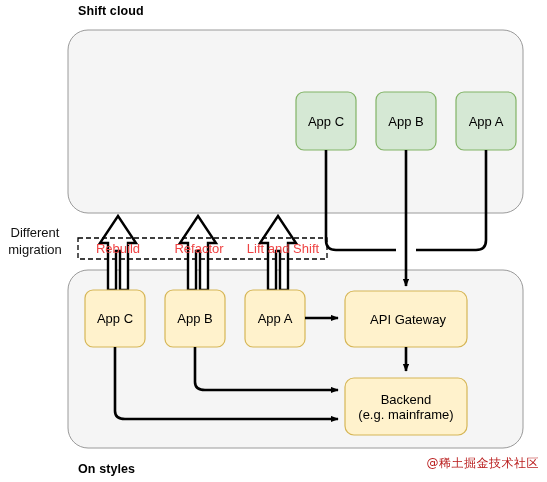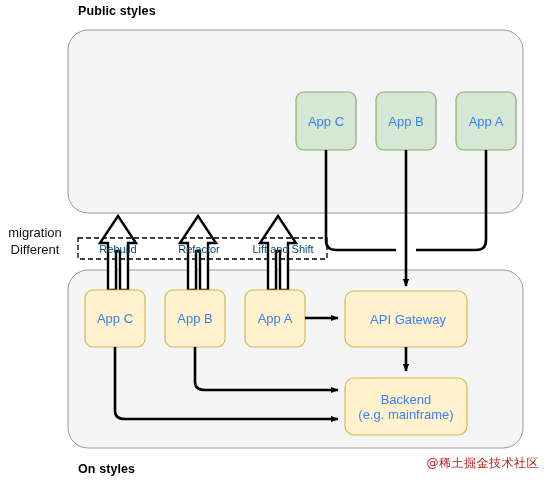--- a/index.html
+++ b/index.html
@@ -11,26 +11,26 @@
   #diagram{position:absolute;left:0;top:0;width:547px;height:482px;}
   .lbl{position:absolute;font-weight:bold;font-size:12.5px;color:#000;letter-spacing:.1px;}
   #public-cloud-label{left:78px;top:4px;}
   #on-premise-label{left:78px;top:462px;}
   #migration-styles-label{
     position:absolute;left:2px;top:224px;width:66px;
     font-size:13px;line-height:17px;text-align:center;color:#111;
   }
   .node-text{
     position:absolute;display:flex;align-items:center;justify-content:center;
-    text-align:center;font-size:13px;line-height:15px;color:#3b82f6;
+    text-align:center;font-size:13px;line-height:15px;color:#000000;
     pointer-events:none;
   }
   .style-text{
     position:absolute;display:flex;align-items:center;justify-content:center;
-    font-size:11px;color:#0c4a6e;
+    font-size:13px;color:#ef4444;
   }
   #watermark{
     position:absolute;right:8px;top:455px;font-size:12px;color:#b91c1c;
     font-family:"DejaVu Sans",sans-serif;letter-spacing:.5px;
   }
 </style>
 </head>
 <body>
 
 <svg id="diagram" viewBox="0 0 547 482" xmlns="http://www.w3.org/2000/svg">
@@ -67,26 +67,26 @@
 
   <path d="M305,318 L338,318" fill="none" stroke="#000" stroke-width="2.6" marker-end="url(#arrowhead)"></path>
 
   <path d="M406,347 L406,371" fill="none" stroke="#000" stroke-width="2.6" marker-end="url(#arrowhead)"></path>
 
   <path d="M195,347 L195,382 Q195,390 205,390 L338,390" fill="none" stroke="#000" stroke-width="2.6" marker-end="url(#arrowhead)"></path>
 
   <path d="M115,347 L115,411 Q115,419 125,419 L338,419" fill="none" stroke="#000" stroke-width="2.6" marker-end="url(#arrowhead)"></path>
 </svg>
 
-<div class="lbl" id="public-cloud-label">Public styles</div>
+<div class="lbl" id="public-cloud-label">Shift cloud</div>
 <div class="lbl" id="on-premise-label">On styles</div>
 
 <div id="migration-styles-label">
+  <div>Different</div>
   <div>migration</div>
-  <div>Different</div>
 </div>
 
 <div class="node-text" style="left:296px;top:92px;width:60px;height:58px;">App C</div>
 <div class="node-text" style="left:376px;top:92px;width:60px;height:58px;">App B</div>
 <div class="node-text" style="left:456px;top:92px;width:60px;height:58px;">App A</div>
 
 <div class="style-text" style="left:84px;top:238px;width:68px;height:21px;">Rebuild</div>
 <div class="style-text" style="left:164px;top:238px;width:70px;height:21px;">Refactor</div>
 <div class="style-text" style="left:240px;top:238px;width:86px;height:21px;">Lift and Shift</div>
 

